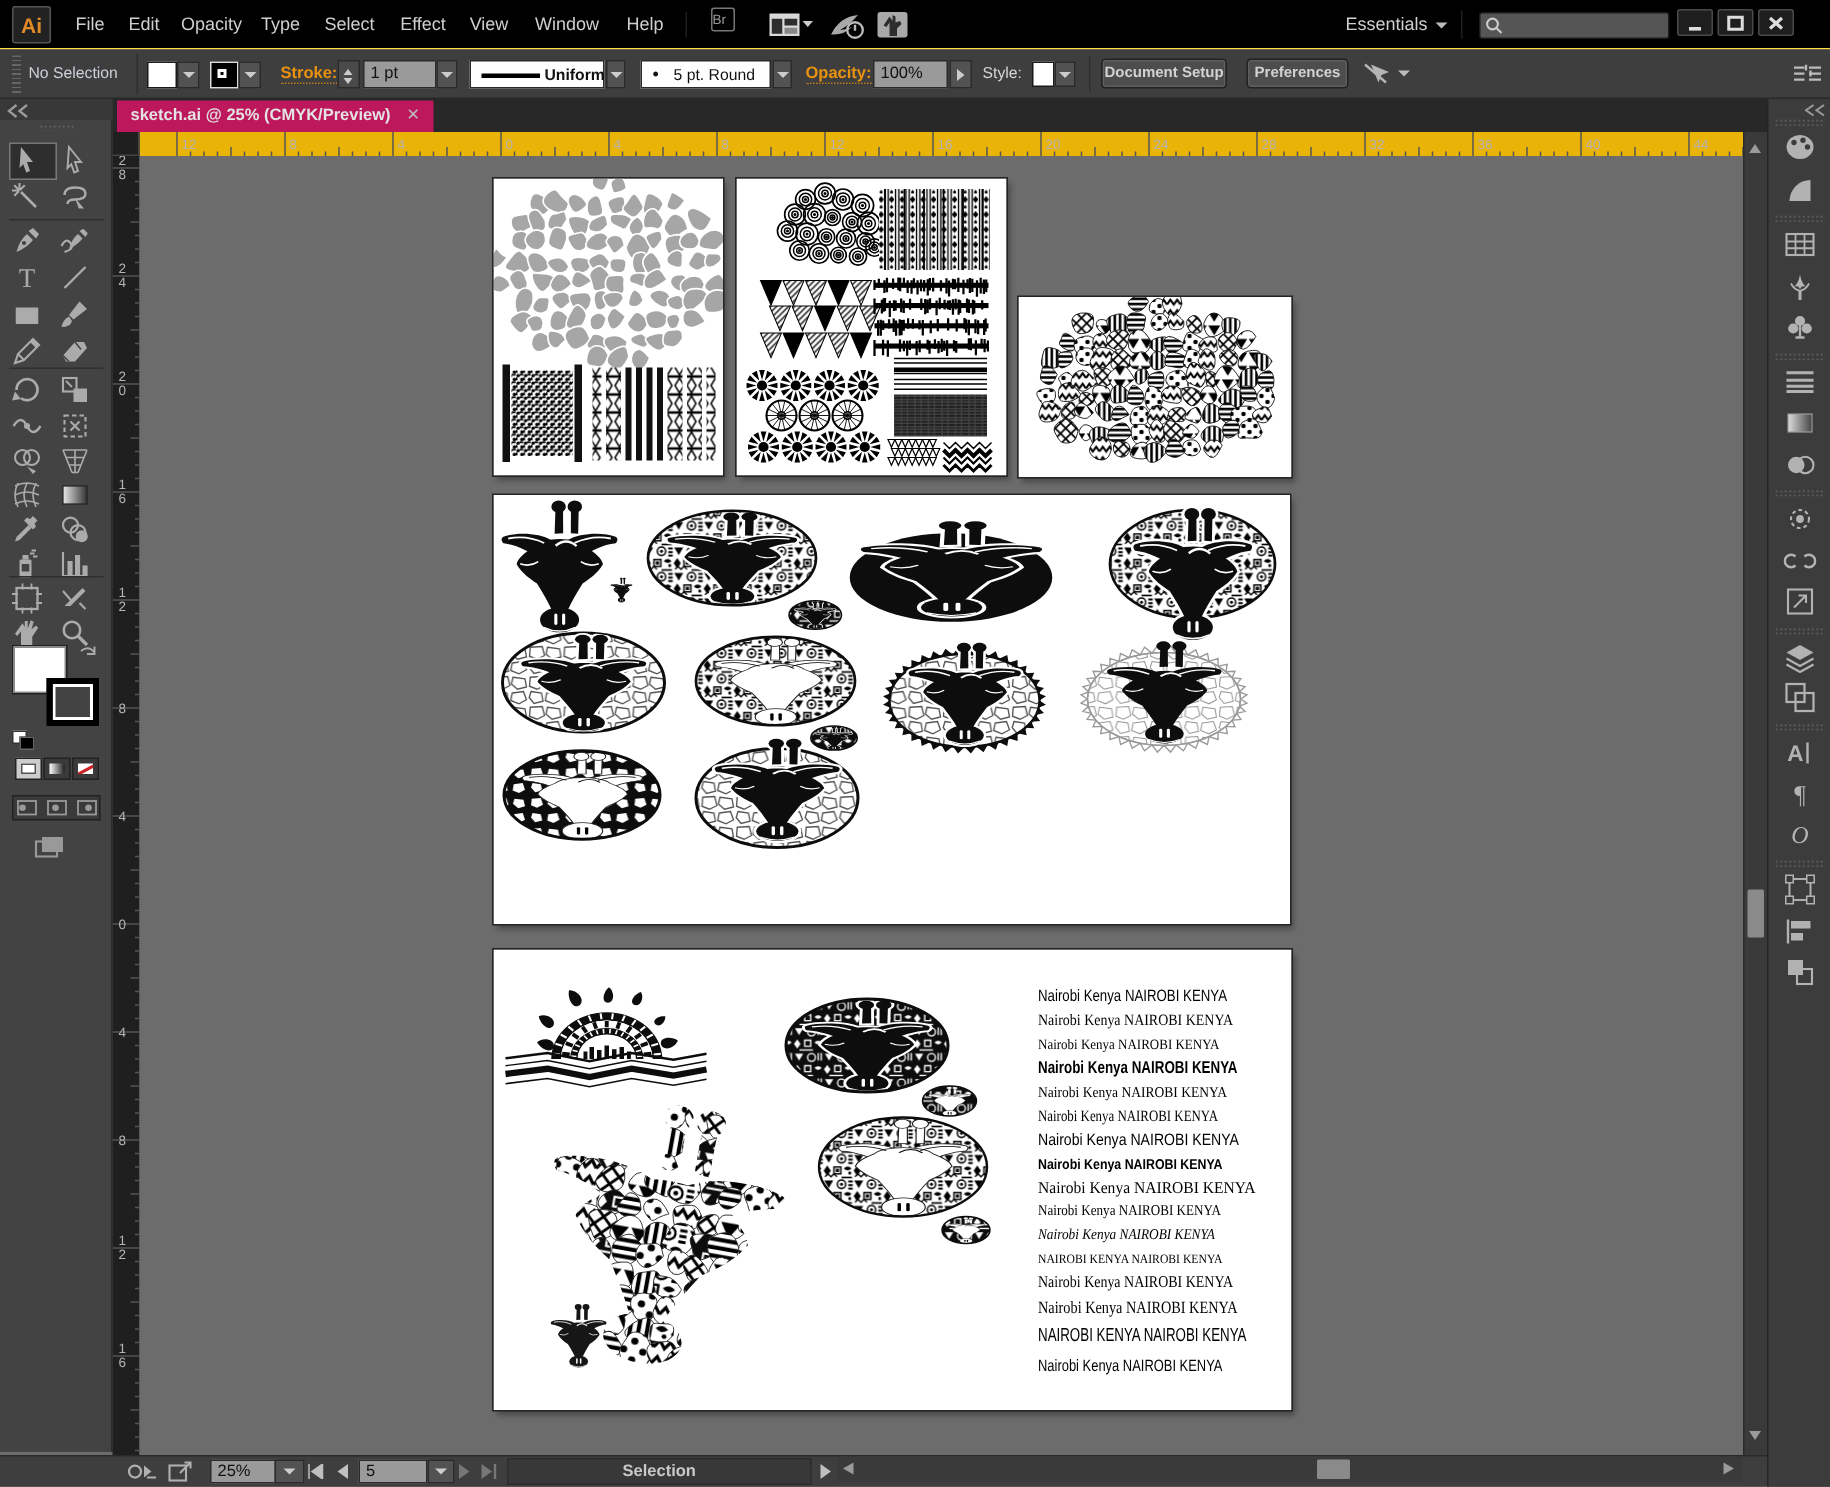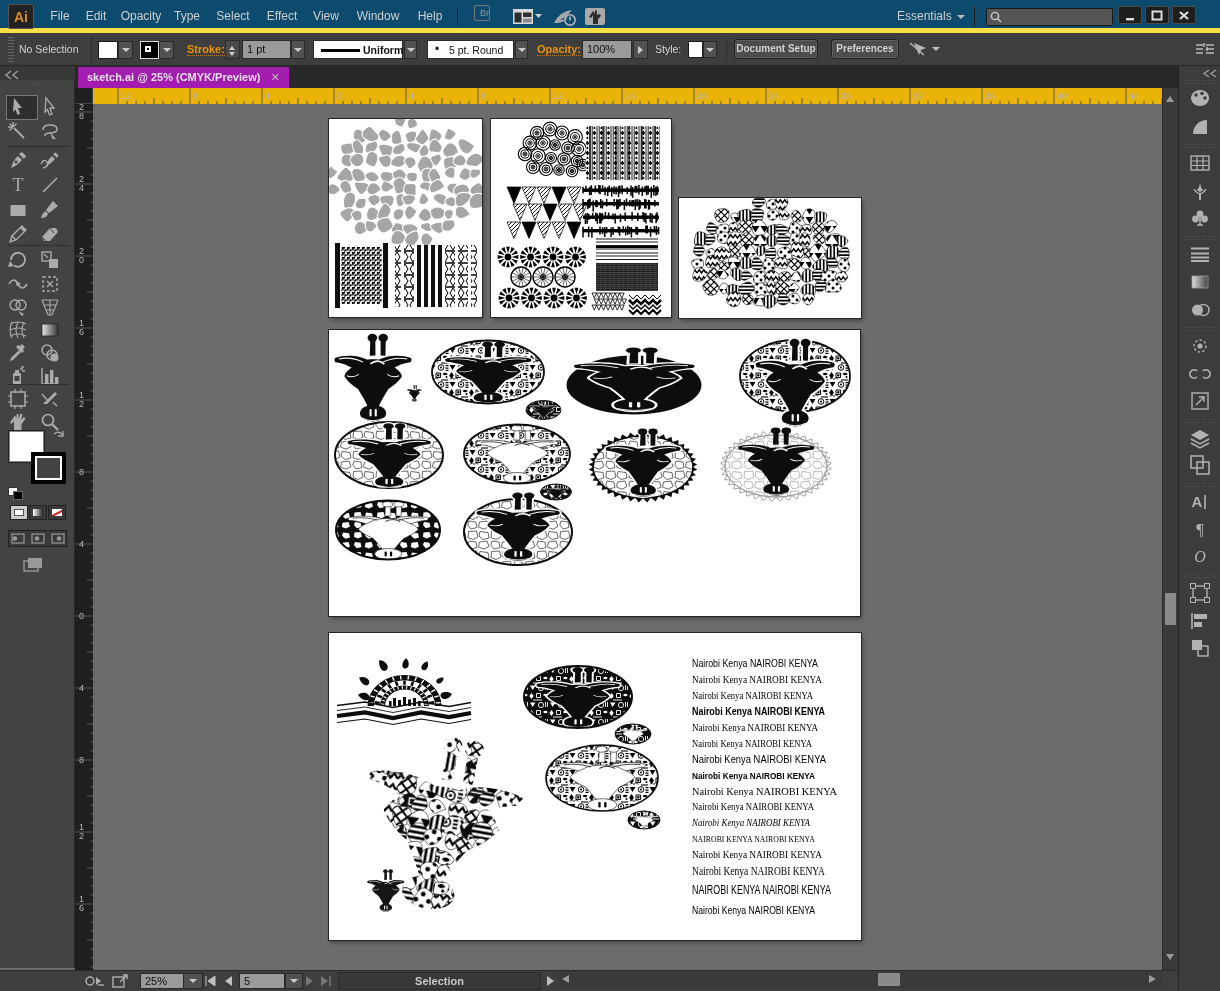--- a/index.html
+++ b/index.html
@@ -1,28 +1,28 @@
 <!DOCTYPE html>
 <html><head><meta charset="utf-8"><style>
 *{margin:0;padding:0;box-sizing:border-box}
 html,body{width:1220px;height:991px;overflow:hidden;background:#6c6c6c;font-family:"Liberation Sans",sans-serif}
 #app{position:absolute;left:0;top:0;width:1220px;height:991px}
 .abs{position:absolute}
-#menubar{position:absolute;left:0;top:0;width:1220px;height:33px;background:#0c4a6e;border-bottom:5px solid #fde047}
+#menubar{position:absolute;left:0;top:0;width:1220px;height:33px;background:#000000;border-bottom:1px solid #fde047}
 .menu{color:#cfcfcf;font-size:12px;line-height:33px;position:absolute;top:0}
 #controlbar{position:absolute;left:0;top:33px;width:1220px;height:33px;background:#3e3e3e;border-bottom:1px solid #282828}
 .cb-label{position:absolute;color:#d6d6d6;font-size:10.5px;font-weight:normal}
 .cb-orange{position:absolute;color:#e8920f;font-size:11px;font-weight:bold;border-bottom:1px dotted #b97a18}
 .fld-g{position:absolute;background:#9a9a9a;border:1px solid #2a2a2a;color:#111;font-size:11px;padding-left:4px}
 .fld-w{position:absolute;background:#fefefe;border:1px solid #2a2a2a;color:#111;font-size:11px}
 .arrbtn{position:absolute;background:#525252;border:1px solid #2a2a2a}
 .arrbtn:after{content:"";position:absolute;left:50%;top:50%;margin:-2px 0 0 -4px;border:4px solid transparent;border-top-color:#ccc;border-bottom:none}
 .pbtn{position:absolute;height:20px;background:#4d4d4d;border:1px solid #5e5e5e;outline:1px solid #222;color:#d2d2d2;font-size:10px;font-weight:bold;text-align:center;line-height:16px;border-radius:2px;white-space:nowrap}
 #tabrow{position:absolute;left:0;top:66px;width:1220px;height:22px;background:#282828}
-#doctab{position:absolute;left:78px;top:1px;width:211px;height:21px;background:#a21caf;color:#e3e3e3;font-size:11px;font-weight:bold;line-height:21px;padding-left:9px;letter-spacing:0}
+#doctab{position:absolute;left:78px;top:1px;width:211px;height:21px;background:#be185d;color:#e3e3e3;font-size:11px;font-weight:bold;line-height:21px;padding-left:9px;letter-spacing:0}
 #hruler{position:absolute;left:93px;top:88px;width:1069px;height:16px;background:#eab308}
 #corner{position:absolute;left:75px;top:88px;width:18px;height:16px;background:#1f1f1f;border-right:1px solid #444;border-bottom:1px solid #444}
 #vruler{position:absolute;left:75px;top:104px;width:18px;height:866px;background:#1f1f1f}
 #toolpan{position:absolute;left:0;top:66px;width:75px;height:902px;background:#434343;border-right:1px solid #2a2a2a}
 #toolhead{position:absolute;left:0;top:0;width:75px;height:14px;background:#383838}
 #canvas{position:absolute;left:93px;top:104px;width:1069px;height:866px;background:#6c6c6c;overflow:hidden}
 .board{position:absolute;background:#fff;outline:1px solid #252525;box-shadow:2px 3px 4px rgba(0,0,0,.35)}
 #vscroll{position:absolute;left:1162px;top:88px;width:16px;height:882px;background:#3a3a3a;border-left:1px solid #2a2a2a}
 #dock{position:absolute;left:1178px;top:66px;width:42px;height:925px;background:#3c3c3c;border-left:1px solid #252525}
 #bottombar{position:absolute;left:0;top:970px;width:1220px;height:21px;background:#3e3e3e;border-top:1px solid #2a2a2a}
@@ -149,21 +149,21 @@
       <div class="menu" style="left:60px;transform:translateX(-50%)">File</div>
       <div class="menu" style="left:96px;transform:translateX(-50%)">Edit</div>
       <div class="menu" style="left:141px;transform:translateX(-50%)">Opacity</div>
       <div class="menu" style="left:187px;transform:translateX(-50%)">Type</div>
       <div class="menu" style="left:233px;transform:translateX(-50%)">Select</div>
       <div class="menu" style="left:282px;transform:translateX(-50%)">Effect</div>
       <div class="menu" style="left:326px;transform:translateX(-50%)">View</div>
       <div class="menu" style="left:378px;transform:translateX(-50%)">Window</div>
       <div class="menu" style="left:430px;transform:translateX(-50%)">Help</div>
       <div class="abs" style="left:457px;top:8px;width:1px;height:17px;background:#1f1f1f"></div>
-      <div class="abs" style="left:474px;top:5px;width:16px;height:16px;border:1px solid #777;border-radius:2px;color:#999;font-size:9px;text-align:right;line-height:15px">Br</div>
+      <div class="abs" style="left:474px;top:5px;width:16px;height:16px;border:1px solid #777;border-radius:2px;color:#999;font-size:9px;text-align:left;line-height:15px">Br</div>
       <svg class="abs" style="left:512px;top:8px" width="30" height="17" viewBox="0 0 30 17">
         <rect x="1" y="1" width="20" height="15" fill="#d8d8d8"></rect>
         <rect x="2.5" y="4.5" width="7" height="10" fill="#2d2d2d"></rect>
         <rect x="11" y="4.5" width="8.5" height="4.5" fill="#2d2d2d"></rect>
         <rect x="11" y="10.5" width="8.5" height="4" fill="#888"></rect>
         <path d="M23,6h7l-3.5,4z" fill="#ccc"></path>
       </svg>
       <svg class="abs" style="left:552px;top:7px" width="26" height="20" viewBox="0 0 26 20">
         <path d="M2,16 Q8,4 20,3 Q14,10 8,13 Q12,13 16,11 Q11,16 4,16 Z" fill="#a8a8a8"></path>
         <circle cx="18" cy="13" r="5.2" fill="none" stroke="#b9b9b9" stroke-width="1.6"></circle>

